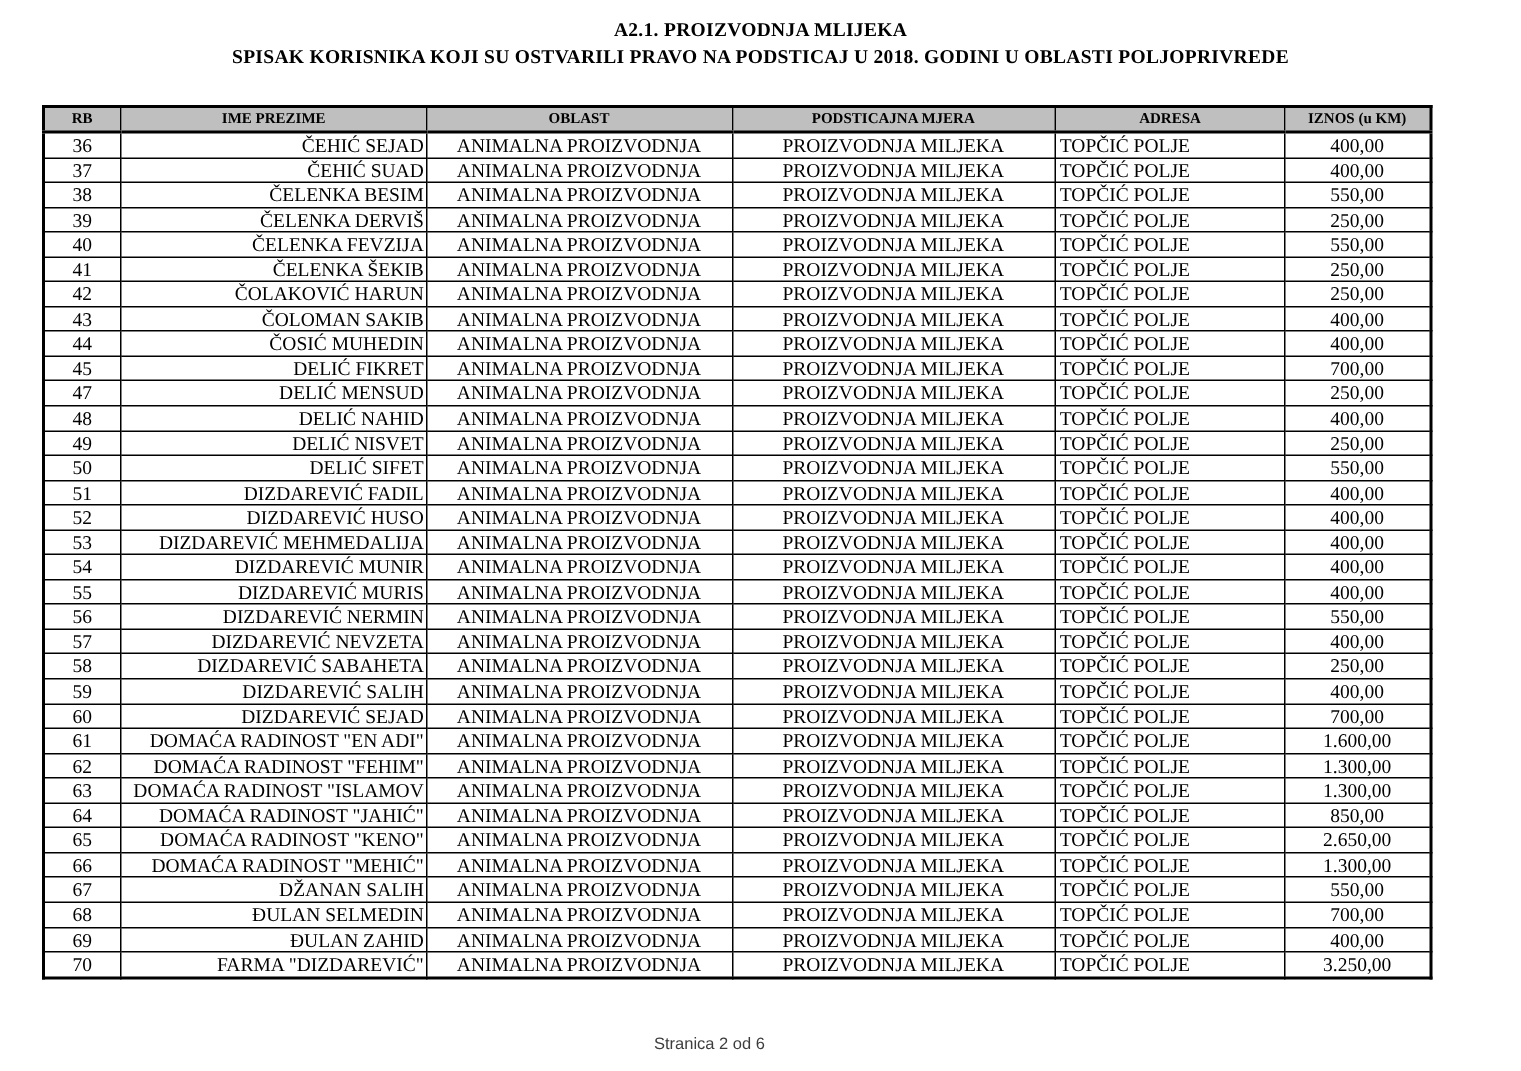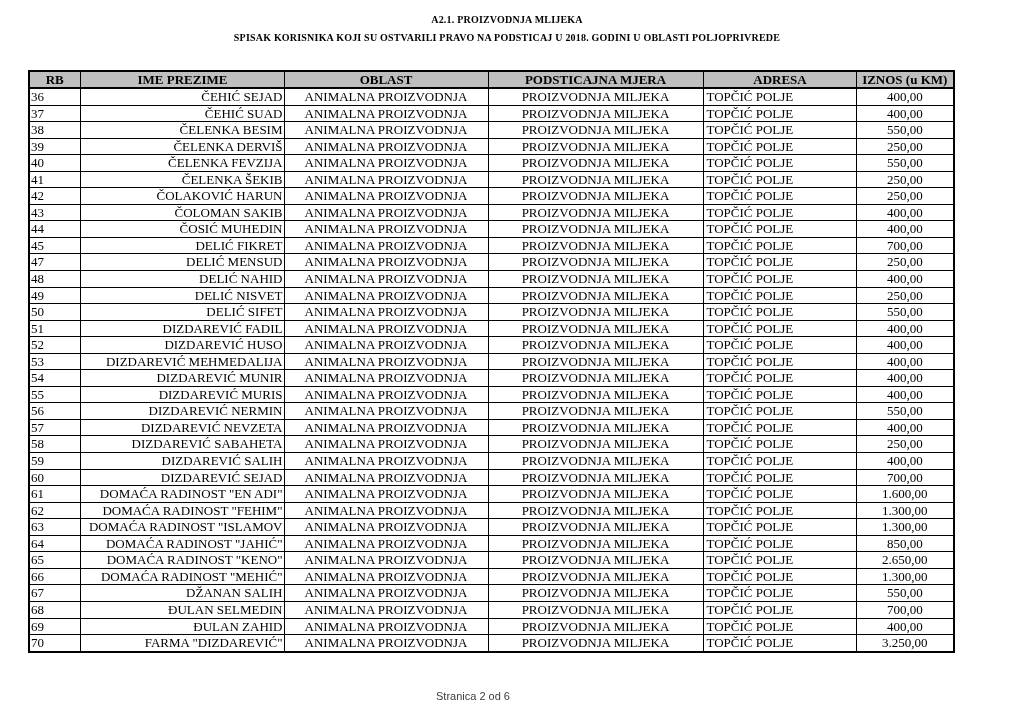--- a/index.html
+++ b/index.html
@@ -17,57 +17,57 @@
   }
   .titles {
     position: absolute;
     top: 11px;
     left: 0;
     width: 1014px;
     text-align: center;
   }
   .title-line {
     font-weight: bold;
-    font-size: 10px;
+    font-size: 13px;
     line-height: 18px;
     letter-spacing: 0.2px;
     white-space: nowrap;
   }
   table.doc-table {
     position: absolute;
     left: 28px;
     top: 70px;
     width: 925px;
     border-collapse: collapse;
     table-layout: fixed;
     border: 2px solid #000000;
   }
   .doc-table th {
     background: #bfbfbf;
     border: 1px solid #000000;
     border-bottom: 2px solid #000000;
-    font-size: 13px;
+    font-size: 10px;
     font-weight: bold;
     height: 15px;
     line-height: 15px;
     padding: 0 2px;
     white-space: nowrap;
     overflow: hidden;
     text-align: center;
   }
   .doc-table td {
     border: 1px solid #000000;
     font-size: 13px;
     height: 15.55px;
     line-height: 15.55px;
     padding: 0 1px;
     white-space: nowrap;
     overflow: hidden;
   }
-  .col-rb     { text-align: left; }
+  .col-rb     { text-align: center; }
   .col-name   { text-align: right; padding-left: 3px !important; }
   .col-oblast { text-align: center; }
   .col-mjera  { text-align: center; }
   .col-adresa { text-align: left; padding-left: 3px !important; }
   .col-iznos  { text-align: center; font-family: Liberation Serif, serif; }
   .footer {
     position: absolute;
     top: 690px;
     left: 0;
     width: 946px;

